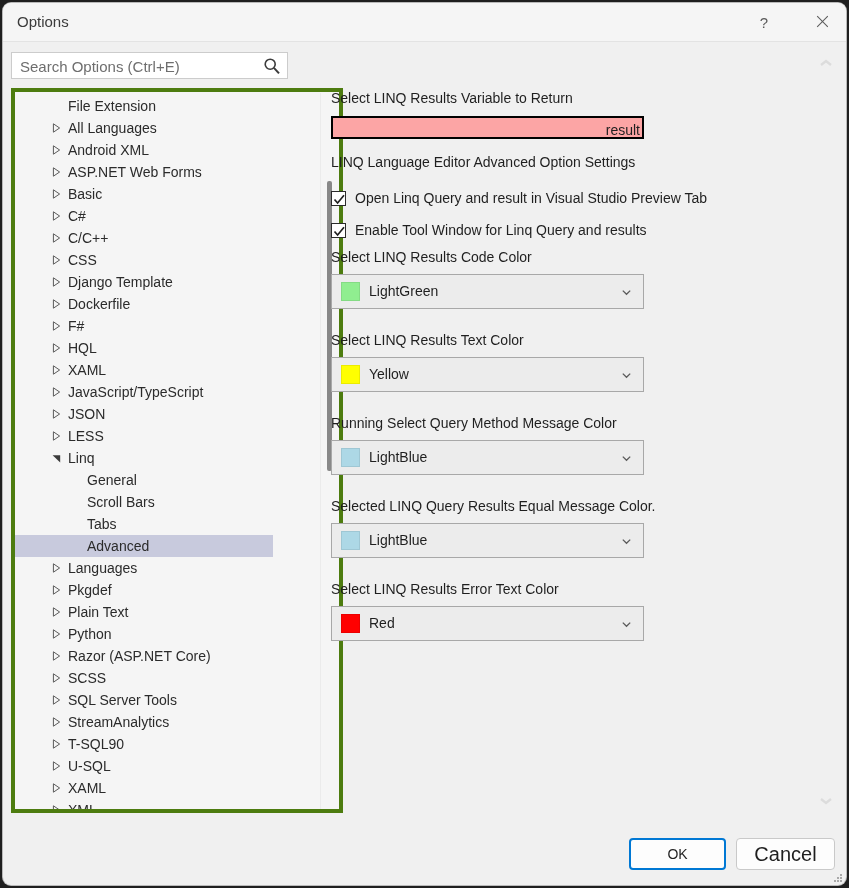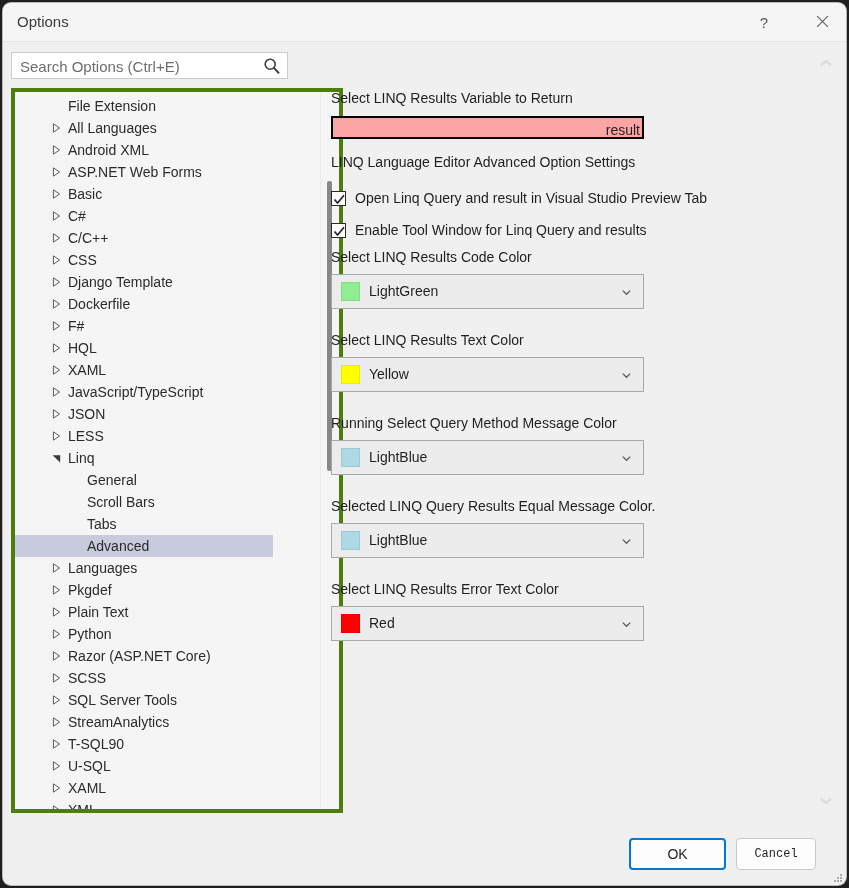--- a/index.html
+++ b/index.html
@@ -244,26 +244,26 @@
     border: 2px solid #0078d4;
     border-radius: 4px;
     font-family: "Liberation Sans", sans-serif;
     font-size: 14px;
     color: #1f1f1f;
     cursor: pointer;
   }
   #cancel-button {
     position: absolute;
     left: 733px; top: 835px;
-    width: 80px; height: 32px;
+    width: 99px; height: 32px;
     background: #fdfdfd;
     border: 1px solid #c9c9c9;
     border-radius: 4px;
-    font-family: Liberation Mono, monospace;
-    font-size: 12px;
+    font-family: Liberation Sans, sans-serif;
+    font-size: 20px;
     color: #1f1f1f;
     cursor: pointer;
   }
 
   
   #resize-grip {
     position: absolute;
     left: 831px; top: 871px;
     width: 11px; height: 11px;
   }

